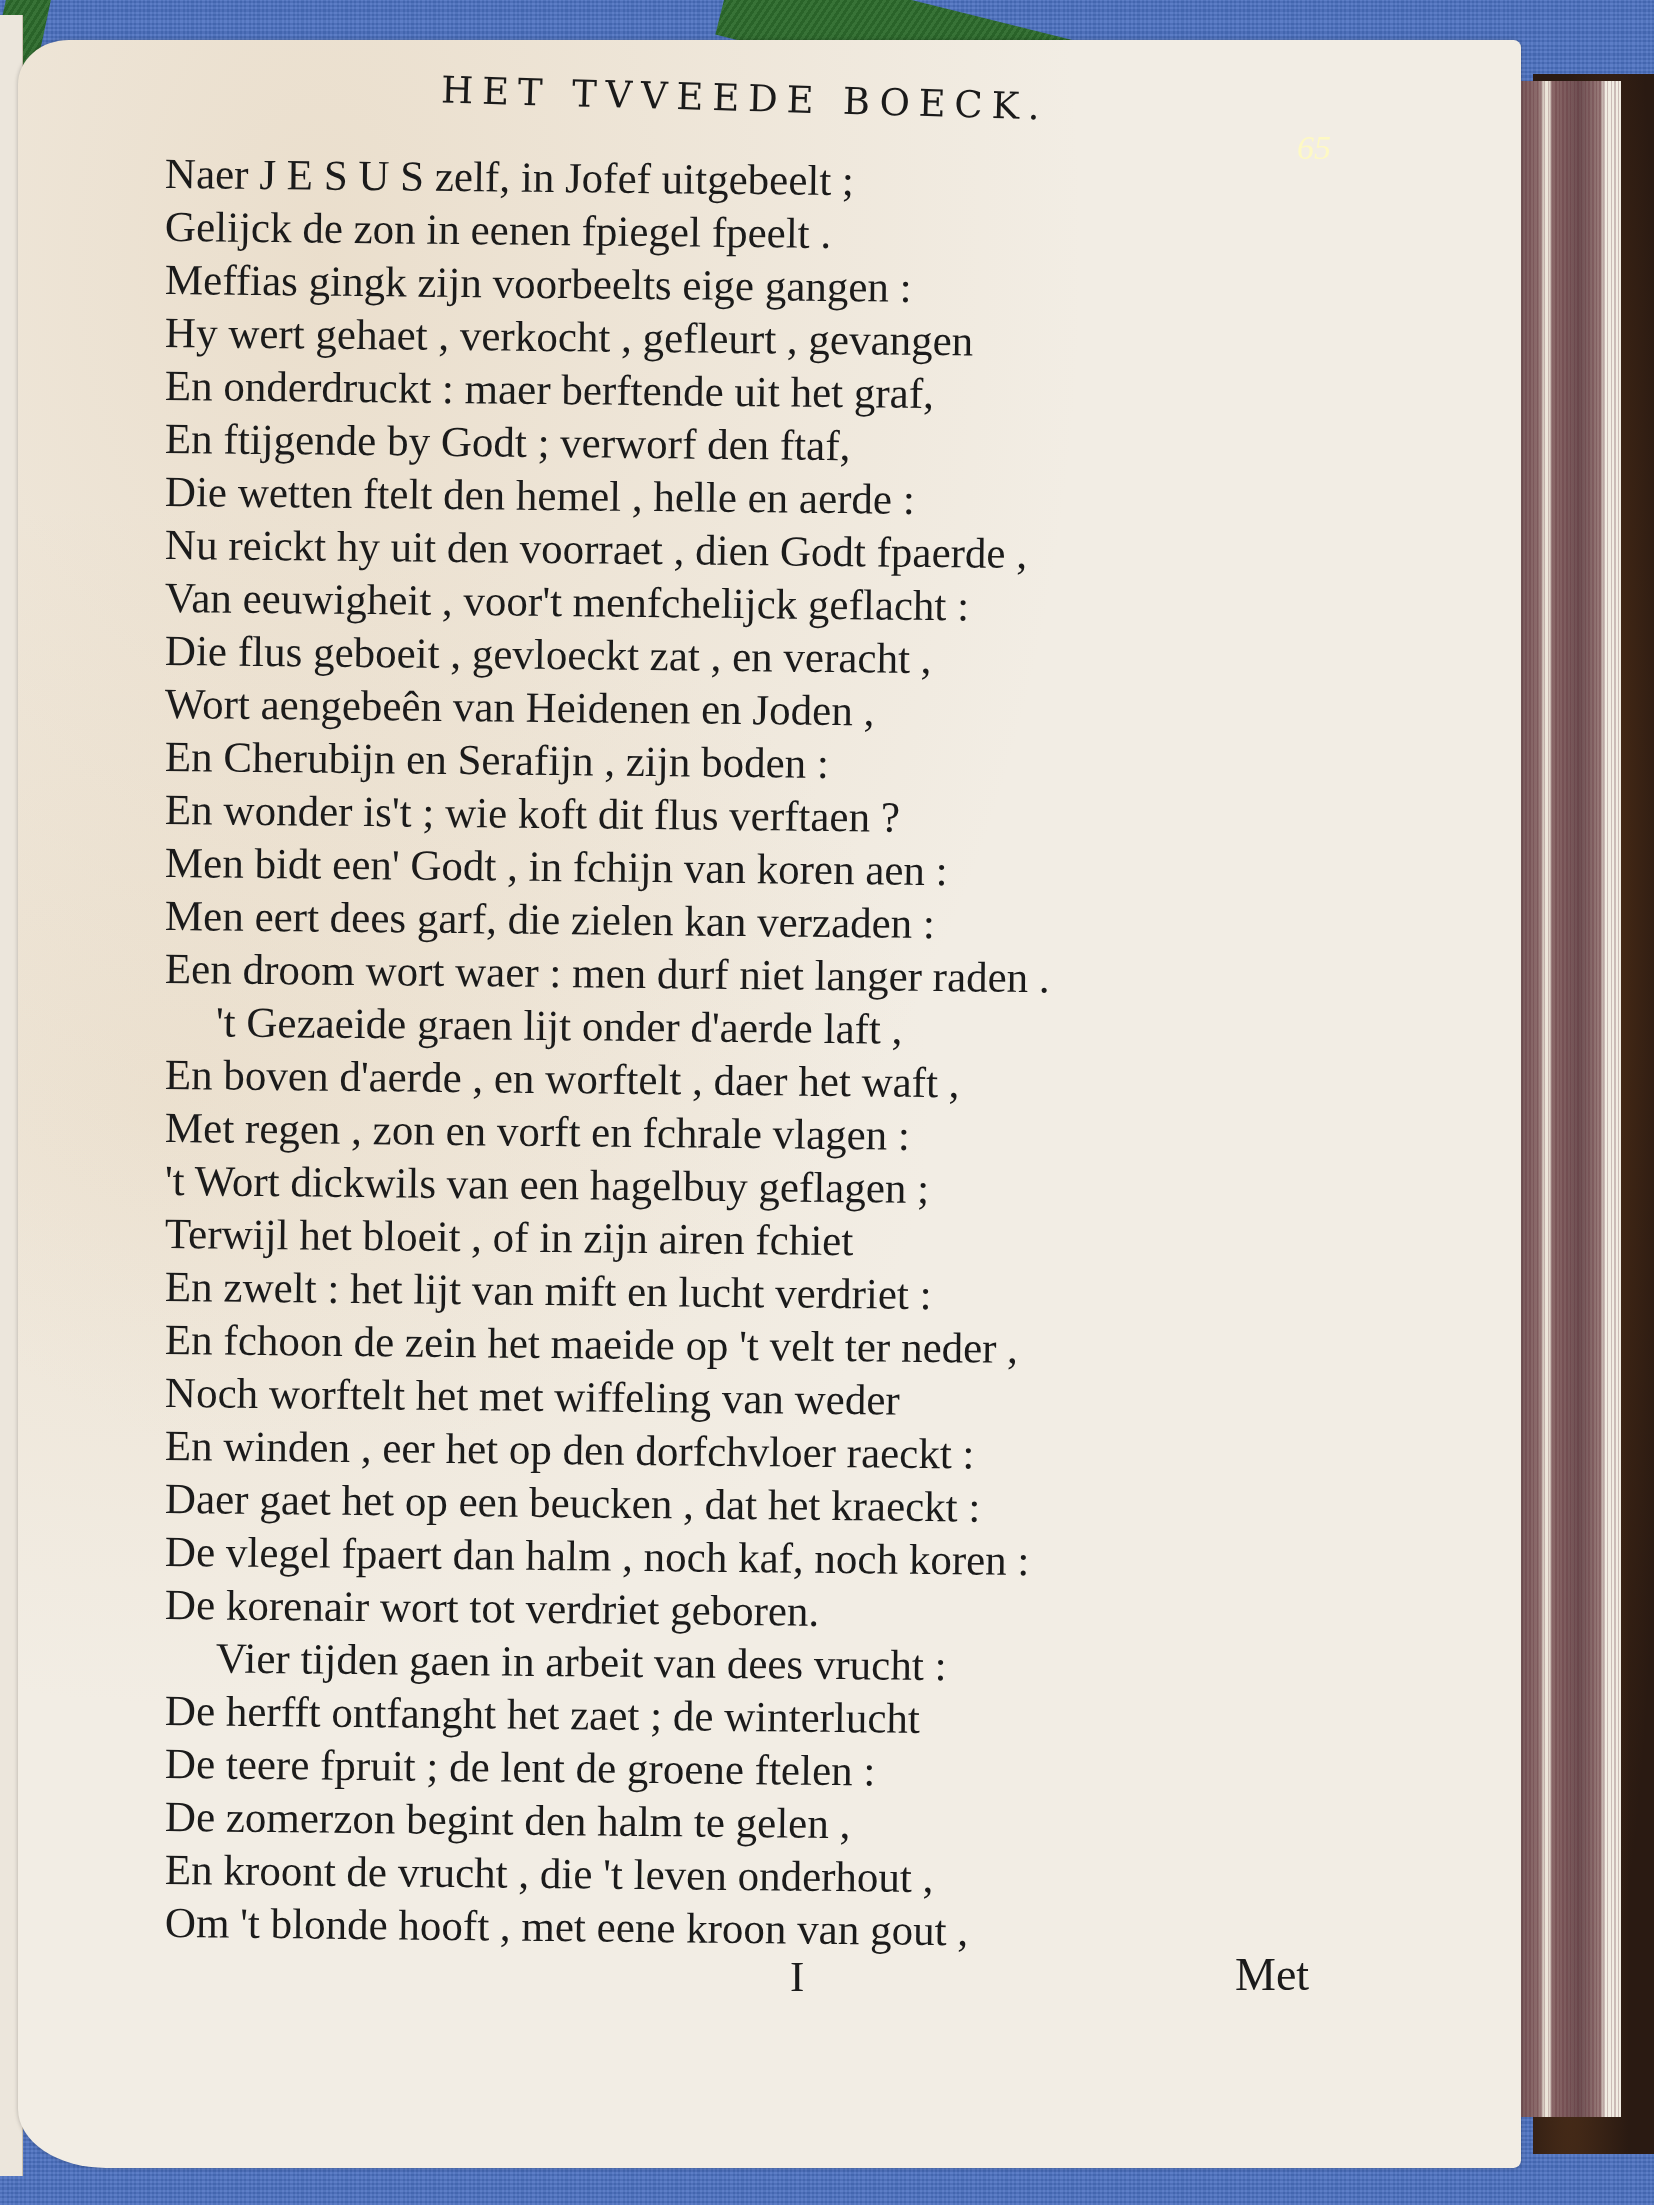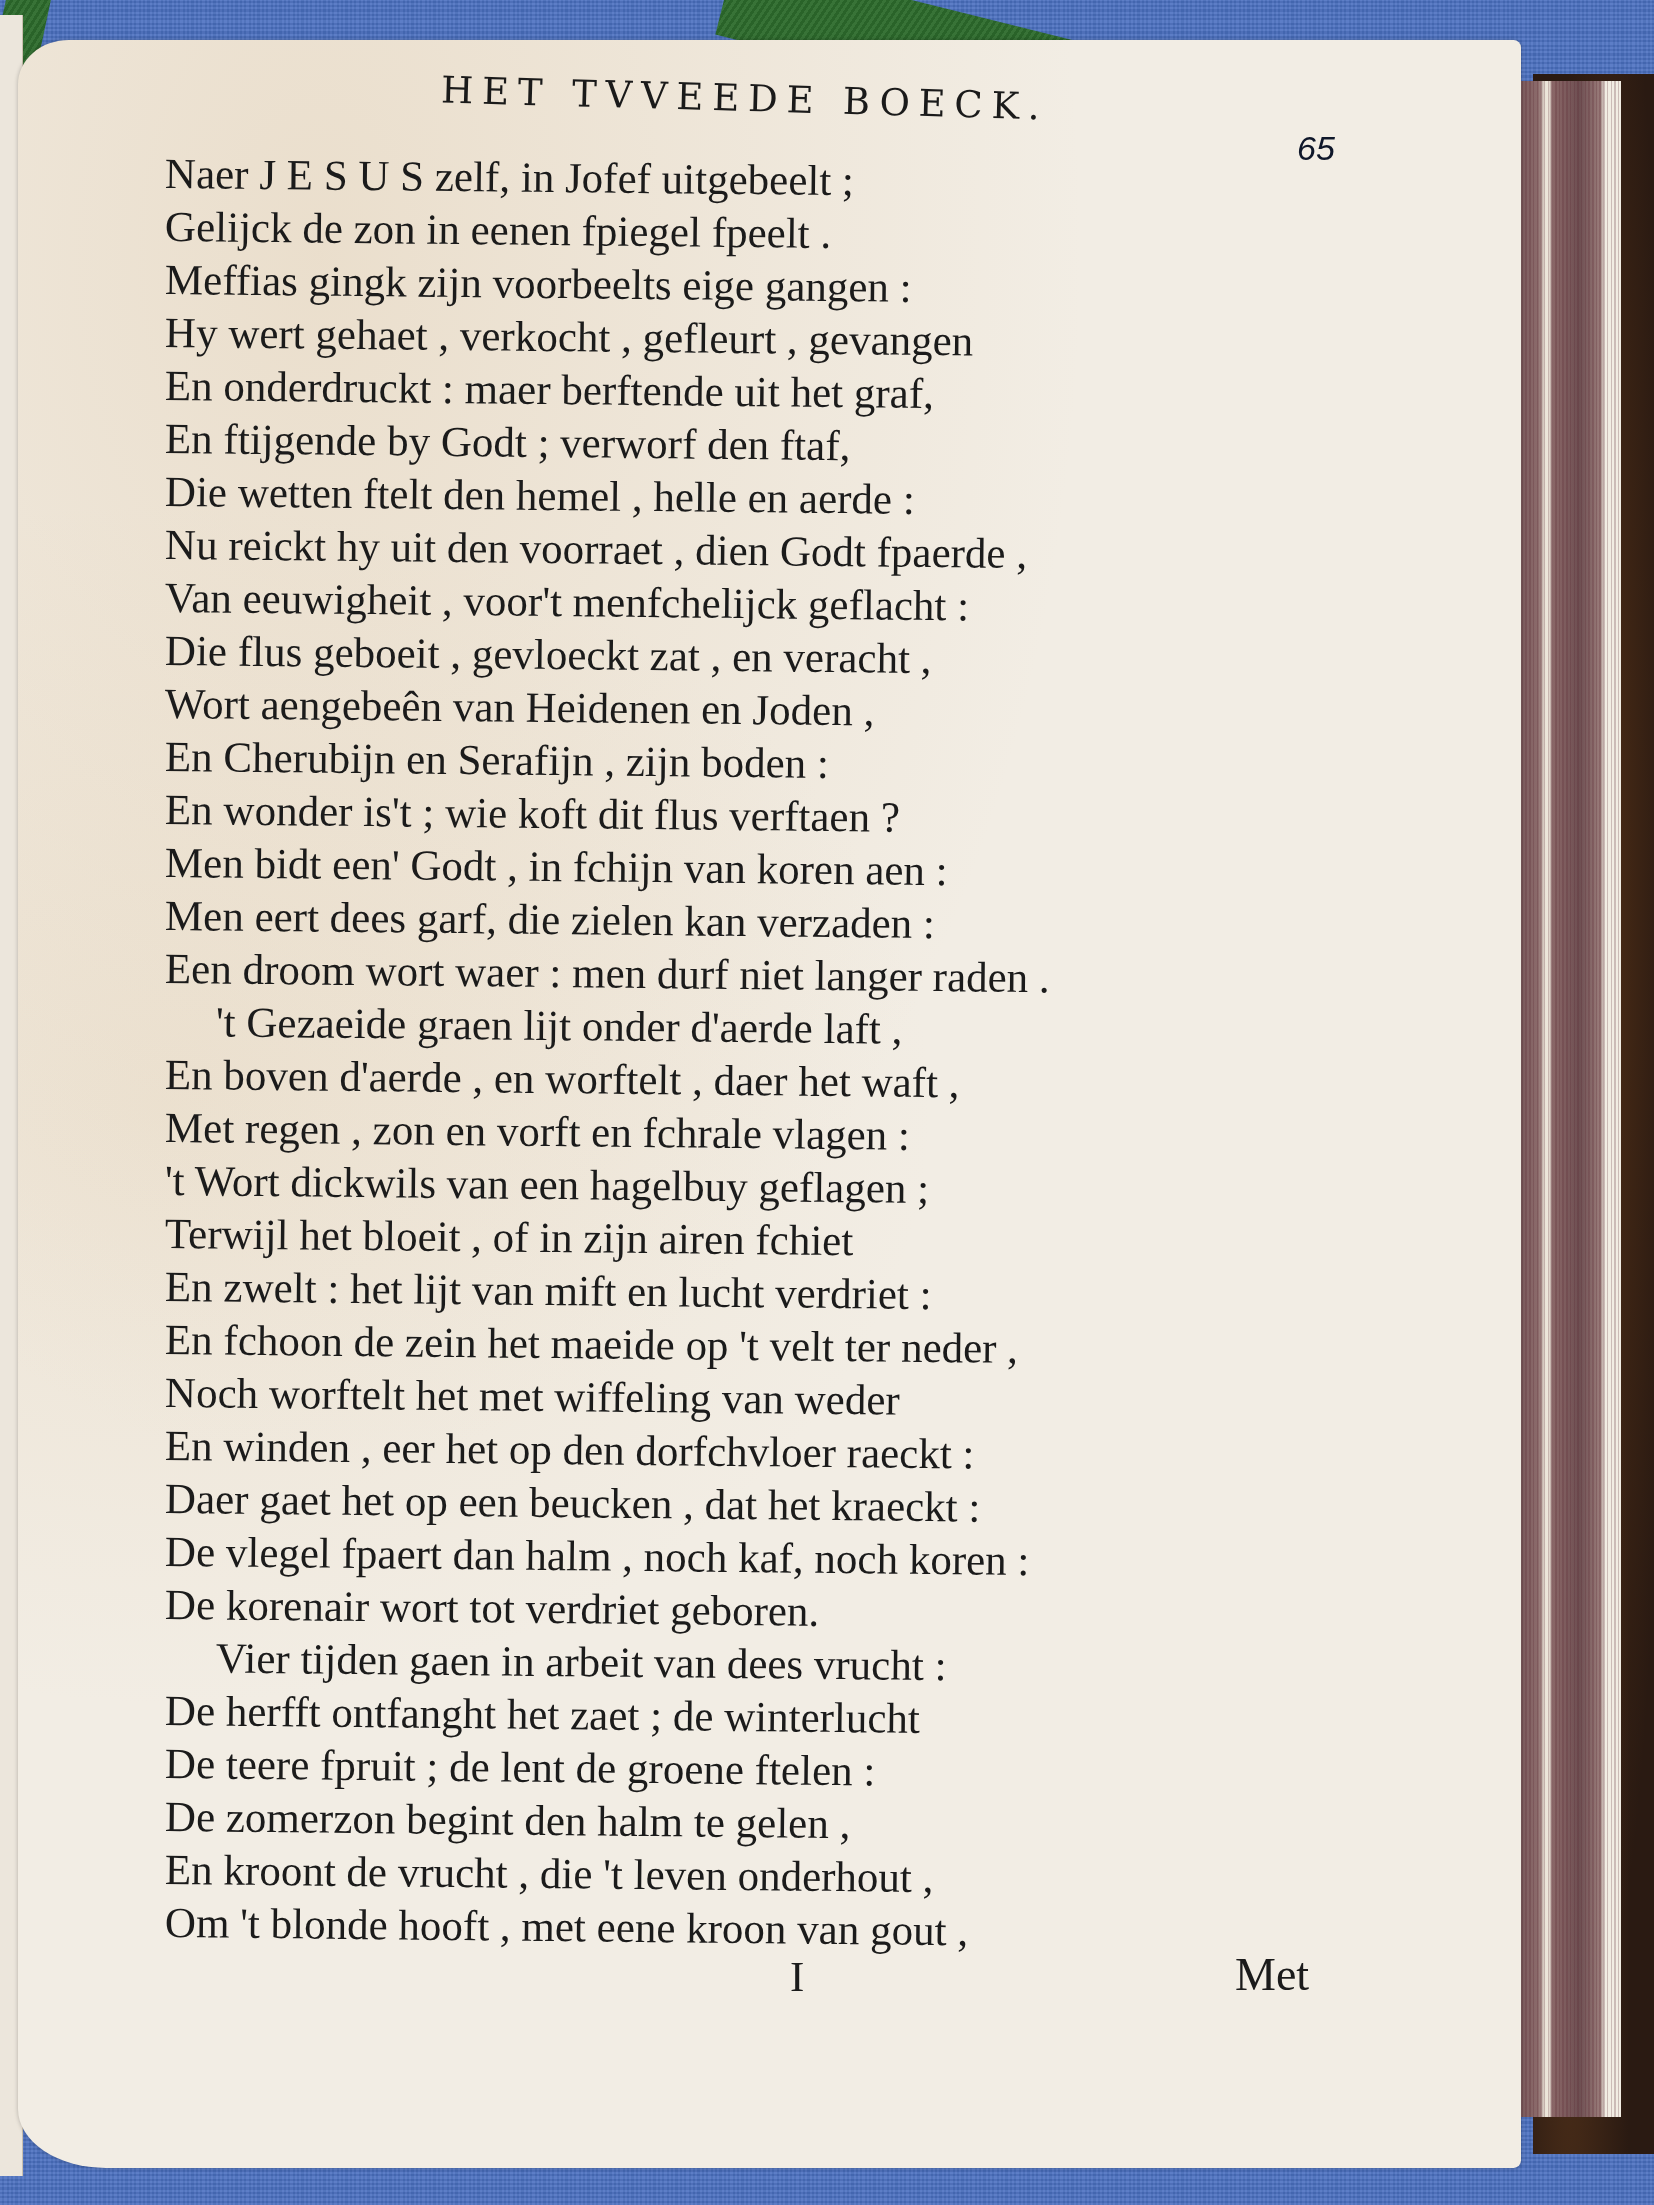--- a/index.html
+++ b/index.html
@@ -41,21 +41,21 @@
     border-radius: 51px 7.4px 7.4px 88px / 44px 7.4px 7.4px 59px;
     box-shadow: 0 0 4.4px rgba(0,0,0,0.25);
   }
   .running-head {
     position: absolute; left: 441px; top: 77px;
     font-family: "DejaVu Serif", serif; font-size: 37px; letter-spacing: 8.8px; color: #1a1a1a;
     transform: rotate(1.6deg);
   }
   .page-number {
     position: absolute; left: 1297px; top: 129px;
-    font-family: Liberation Sans, sans-serif; font-style: italic; font-size: 34px; color: #0f172a;
+    font-family: Liberation Serif, serif; font-style: italic; font-size: 34px; color: #fef9c3;
   }
   .verse {
     position: absolute; left: 165px; top: 147px; width: 1176px;
     font-family: "Liberation Serif", serif; font-size: 43px; line-height: 53px; color: #1b1b1b;
     margin: 0; padding: 0; list-style: none;
   }
   .verse li { white-space: nowrap; transform: rotate(0.6deg); transform-origin: left center; }
   .verse li.indent { padding-left: 51px; }
   .signature {
     position: absolute; left: 790px; top: 1952px;

